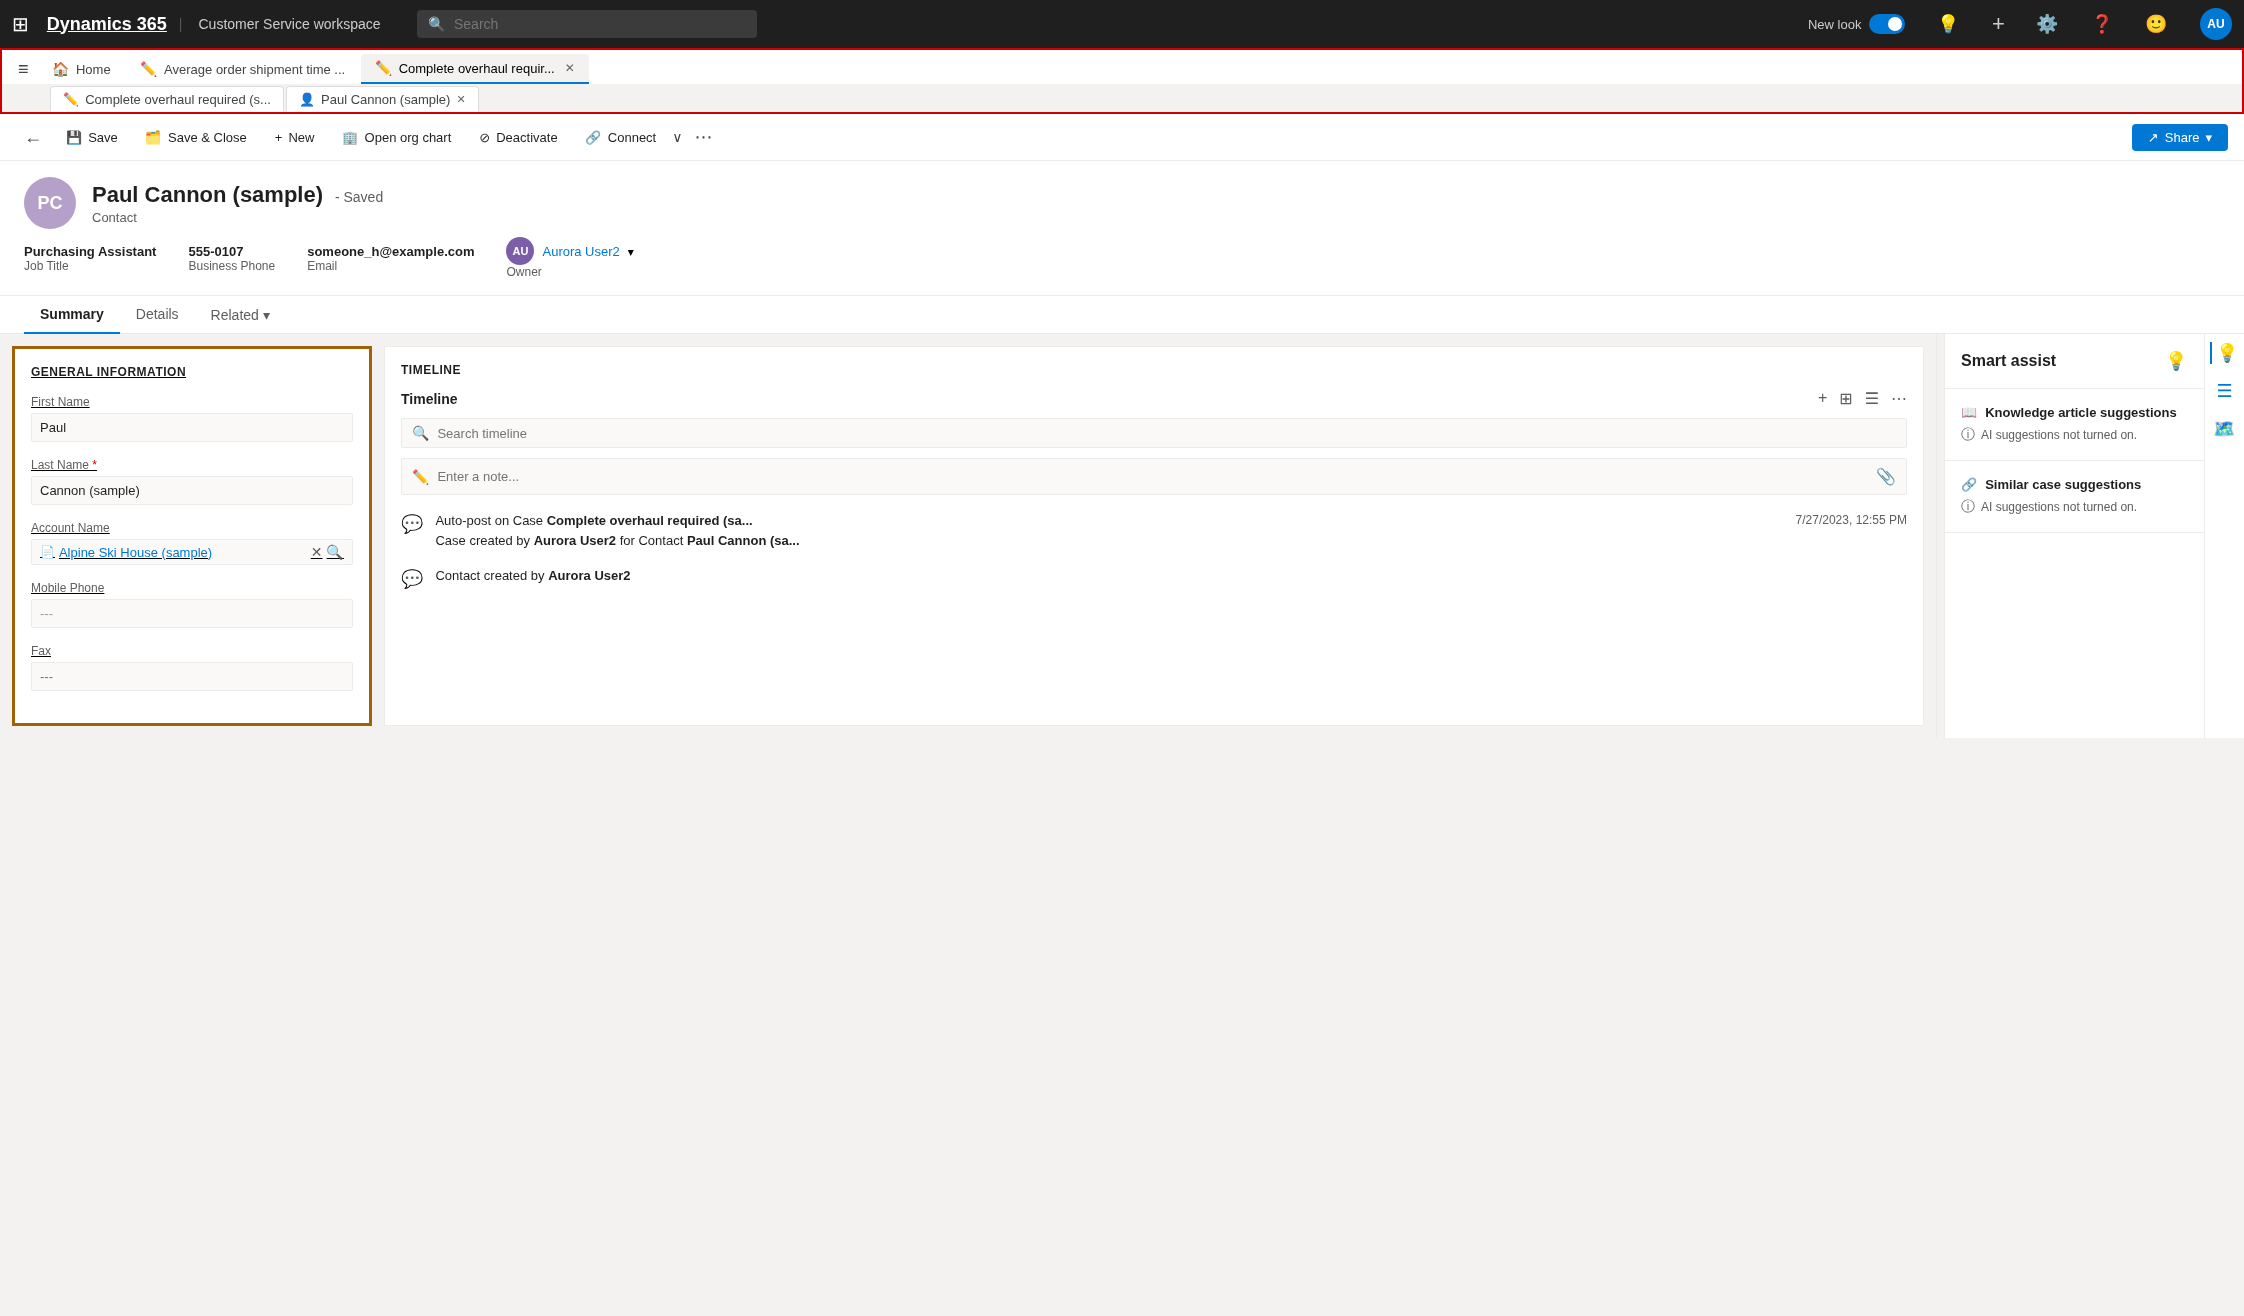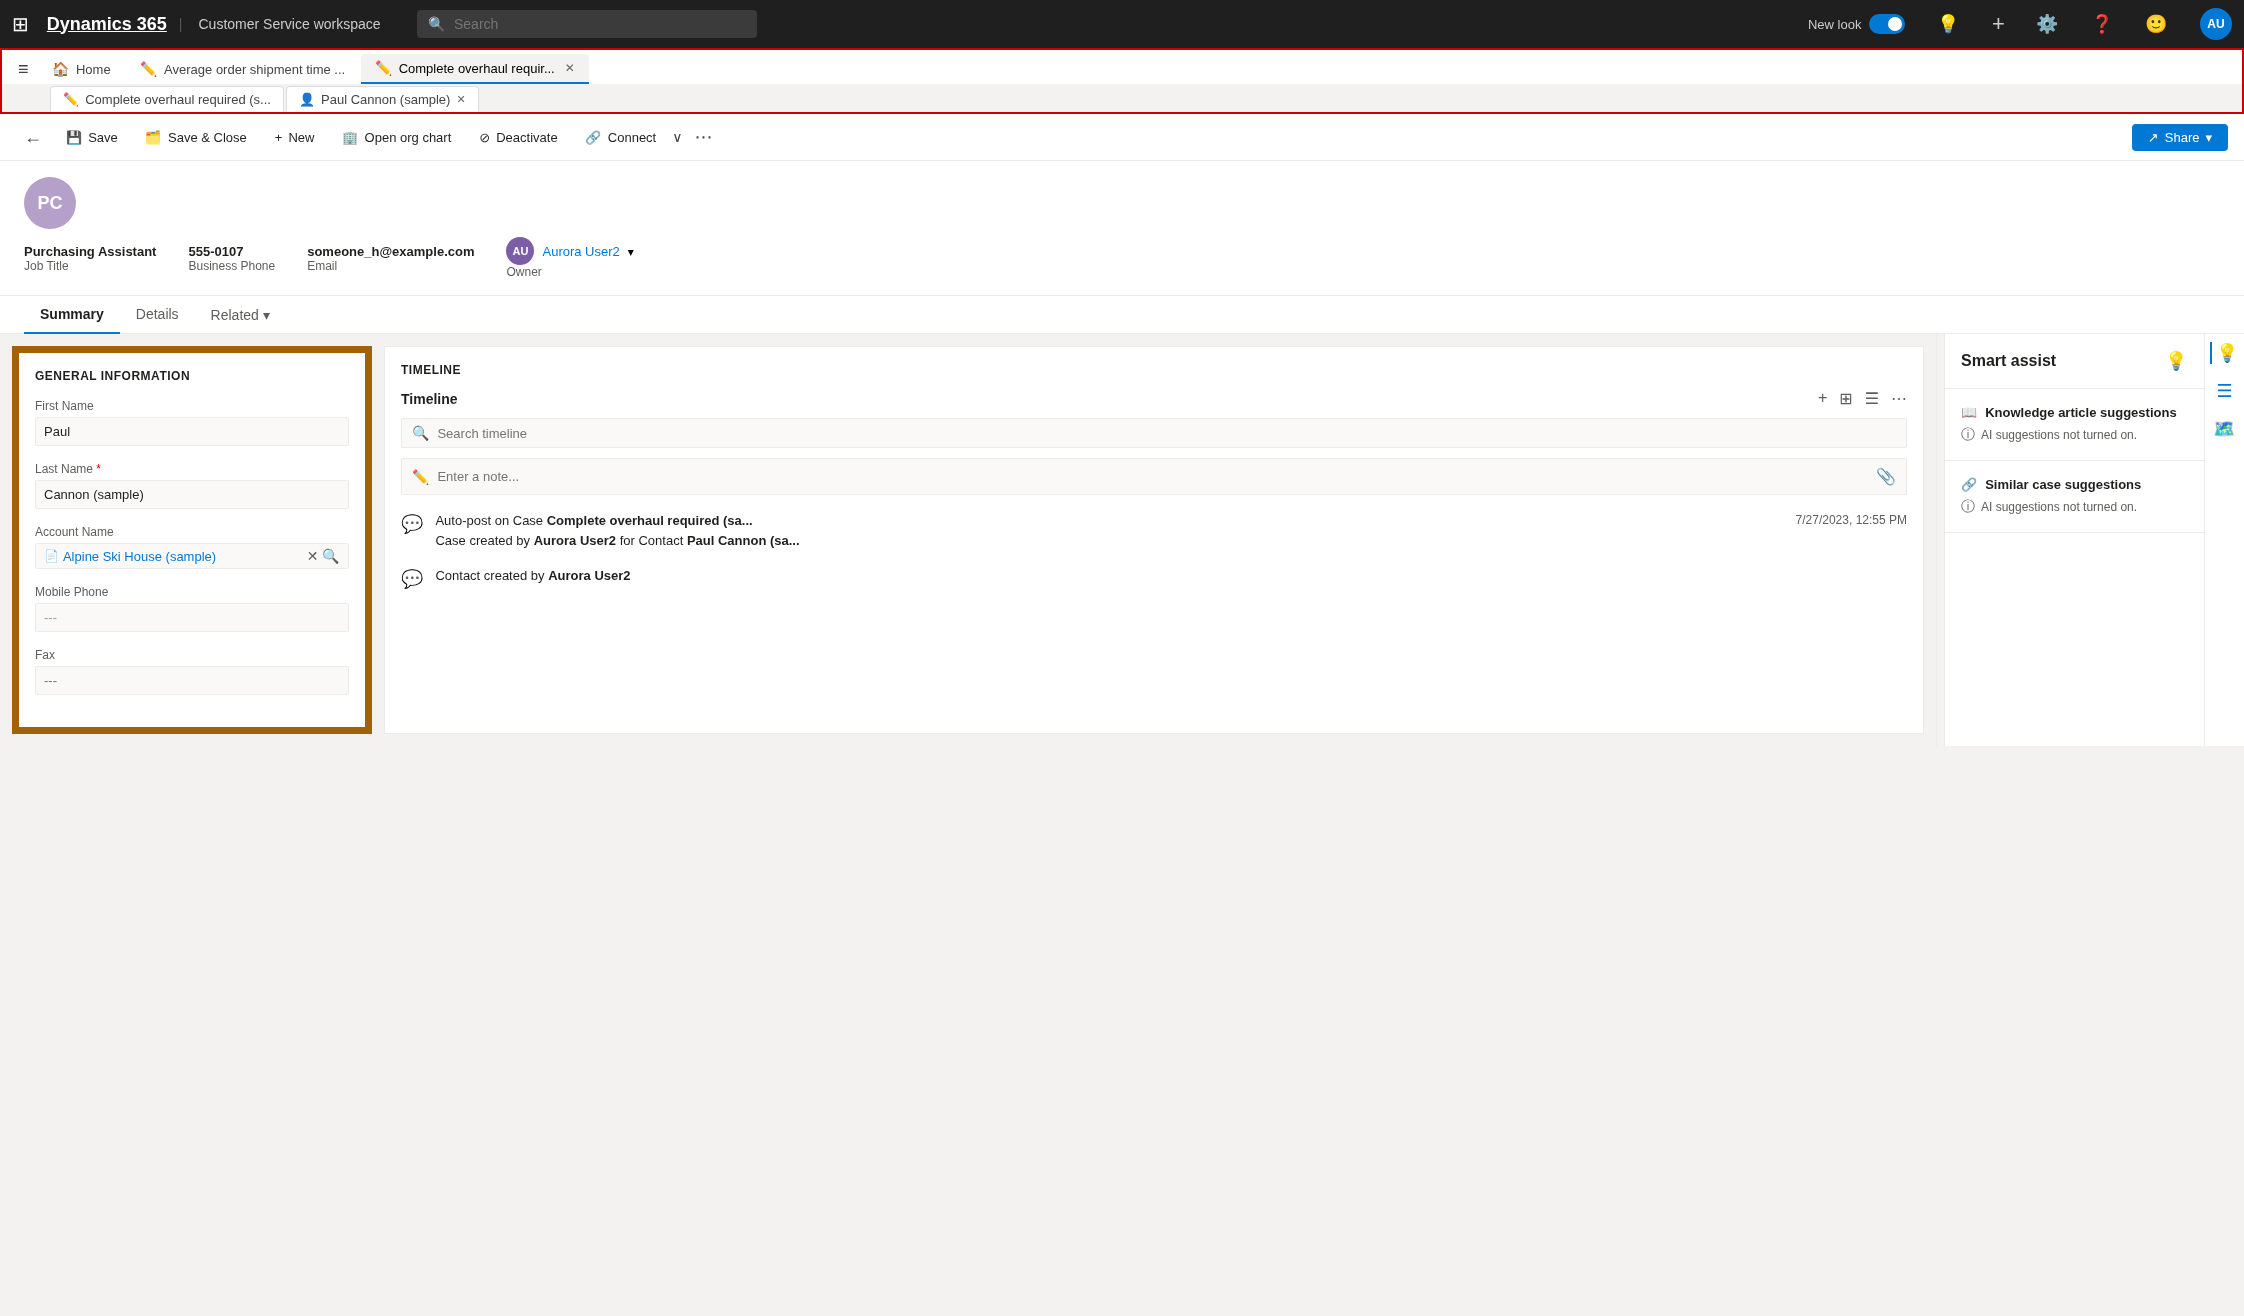--- a/index.html
+++ b/index.html
@@ -277,23 +277,24 @@
       background: #f3f2f1;
       gap: 12px;
       padding: 12px;
     }
 
     
     .left-panel {
       background: #fff;
       width: 360px;
       flex-shrink: 0;
-      border: 7px solid #a16207;
+      border: 3px solid #a16207;
       padding: 16px;
       overflow-y: auto;
+      text-decoration: underline;
     }
     .section-title {
       font-size: 12px;
       font-weight: 700;
       color: #201f1e;
       text-transform: uppercase;
       margin-bottom: 16px;
       letter-spacing: 0.5px;
     }
     .form-field { margin-bottom: 16px; }
@@ -551,20 +552,27 @@
     <span>Share</span>
     <span>▾</span>
   </button>
 </div>
 
 <div style="background:#7dd3fc; display:flex; flex-direction:column; flex:1;">
 
   <div class="record-header">
     <div class="record-title-row">
       <div class="record-avatar" style="background:#b4a0c8;">PC</div>
+      <div>
+        <div>
+          <span class="record-name">Paul Cannon (sample)</span>
+          <span class="record-saved">- Saved</span>
+        </div>
+        <div class="record-type">Contact</div>
+      </div>
     </div>
     <div class="record-fields">
       <div class="record-field">
         <span class="field-value">Purchasing Assistant</span>
         <span class="field-label">Job Title</span>
       </div>
       <div class="record-field">
         <span class="field-value">555-0107</span>
         <span class="field-label">Business Phone</span>
       </div>

